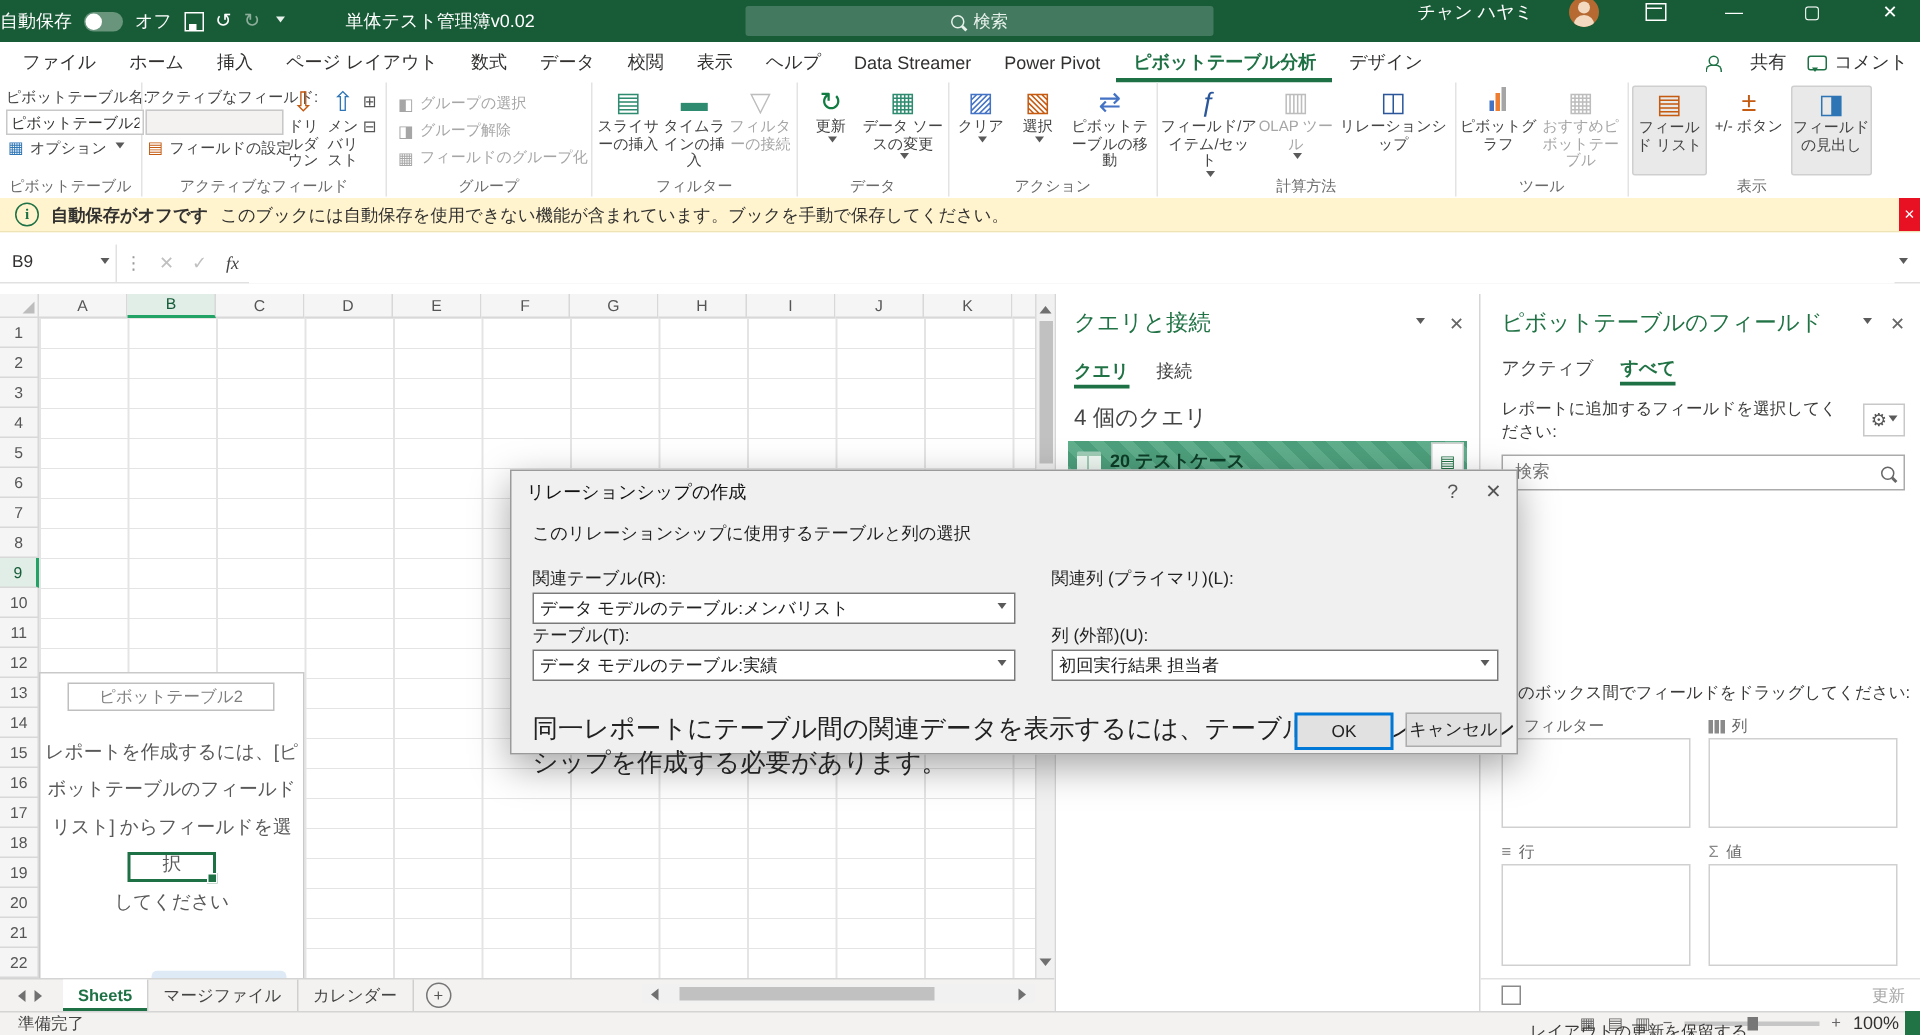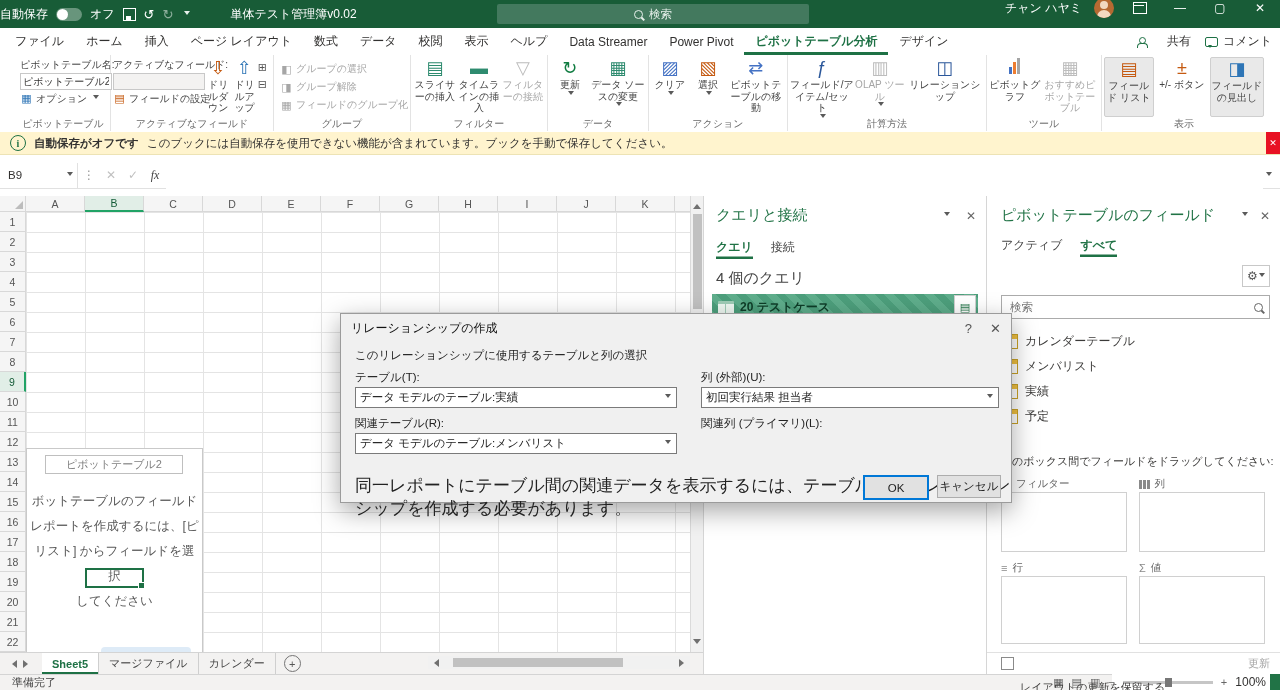--- a/index.html
+++ b/index.html
@@ -23,41 +23,41 @@
   .saveico{width:11px;height:11px;border:1.5px solid #fff;position:relative;}
   .saveico::after{content:"";position:absolute;left:2px;bottom:0;width:5px;height:4px;background:#fff;}
   .qbtn{color:#fff;font-size:13px;}
   .dim{opacity:.5;}
   .tb-title{margin-left:40px;font-size:12px;white-space:nowrap;}
   .tb-search{left:497px;top:4px;width:312px;height:20px;background:#43795e;border-radius:2px;display:flex;align-items:center;justify-content:center;gap:6px;color:#e8f1ec;font-size:11.5px;}
   .mag{display:inline-block;width:7px;height:7px;border:1.5px solid #e8f1ec;border-radius:50%;position:relative;}
   .mag::after{content:"";position:absolute;left:6px;top:7px;width:4px;height:1.5px;background:#e8f1ec;transform:rotate(45deg);}
   .mag.gray{border-color:#666;}
   .mag.gray::after{background:#666;}
-  .tb-right{position:absolute;right:0;top:0;height:16px;display:flex;align-items:center;gap:12px;padding-right:6px;}
+  .tb-right{position:absolute;right:0;top:0;height:16px;display:flex;align-items:center;gap:24px;padding-right:6px;}
   .avatar{width:20px;height:20px;border-radius:50%;background:#b66a32;position:relative;overflow:hidden;}
   .avatar::before{content:"";position:absolute;left:6px;top:3px;width:8px;height:8px;border-radius:50%;background:#f2d9c0;}
   .avatar::after{content:"";position:absolute;left:3px;top:12px;width:14px;height:9px;border-radius:7px 7px 0 0;background:#f2d9c0;}
   .winbtn{width:28px;height:28px;display:flex;align-items:center;justify-content:center;font-size:12px;color:#fff;}
   .ribdisp{width:12px;height:10px;border:1px solid #fff;position:relative;}
   .ribdisp::after{content:"";position:absolute;left:0;top:2px;width:10px;height:1px;background:#fff;}
 
   
   .tabrow{left:0;top:28px;width:1280px;height:27px;background:#fff;display:flex;align-items:center;padding-left:4px;}
   .rtab{padding:0 11px;height:27px;display:flex;align-items:center;font-size:12px;color:#323130;white-space:nowrap;}
   .rtab.active{color:#1e7145;font-weight:bold;box-shadow:inset 0 -3px 0 #1e7145;}
   .tabrow-right{position:absolute;right:8px;top:28px;height:27px;display:flex;align-items:center;gap:14px;}
   .share-ico{display:inline-block;width:10px;height:10px;position:relative;}
   .share-ico::before{content:"";position:absolute;left:3px;top:0;width:5px;height:5px;border-radius:50%;border:1.2px solid #1e7145;}
   .share-ico::after{content:"";position:absolute;left:1px;top:6px;width:9px;height:4px;border-radius:4px 4px 0 0;border:1.2px solid #1e7145;border-bottom:none;}
   .cmt-ico{display:inline-block;width:11px;height:8px;border:1.2px solid #1e7145;border-radius:2px;position:relative;}
   .cmt-ico::after{content:"";position:absolute;left:2px;bottom:-4px;width:0;height:0;border:2px solid transparent;border-top:3px solid #1e7145;}
 
   
-  .ribbon{left:0;top:55px;width:1139px;height:77px;background:#fff;border-bottom:4px solid #4c1d95;display:flex;margin-left:16px;}
+  .ribbon{left:0;top:55px;width:1139px;height:77px;background:#fff;border-bottom:4px solid #4c1d95;display:flex;}
   .rgroup{height:76px;border-right:1px solid #e3e3e3;box-sizing:border-box;display:flex;flex-direction:column;padding:2px 2px 0 2px;}
   .rg-body{flex:1;display:flex;align-items:flex-start;}
   .rg-label{height:14px;font-size:10px;color:#6a6a6a;text-align:center;white-space:nowrap;overflow:hidden;}
   .rlabel{font-size:10px;color:#444;white-space:nowrap;margin:1px 0;}
   .rinput{width:86px;height:15px;border:1px solid #c8c8c8;font-size:10px;padding:0 2px;color:#323130;background:#fff;}
   .rinput.gray{background:#f3f2f1;}
   .rsmall{display:flex;align-items:center;gap:3px;font-size:10px;color:#444;height:17px;white-space:nowrap;}
   .rbtn-lg{width:48px;height:60px;display:flex;flex-direction:column;align-items:center;justify-content:flex-start;text-align:center;}
   .rbtn-lg .ri{font-size:18px;line-height:22px;height:22px;}
   .rbl{font-size:10px;line-height:11.5px;color:#444;}
@@ -106,21 +106,21 @@
 
   
   .tabbar{left:0;top:652px;width:703px;height:22px;background:#f3f2f1;border-top:1px solid #d4d4d4;display:flex;align-items:center;box-sizing:border-box;}
   .stab{height:21px;display:flex;align-items:center;padding:0 10px;font-size:11px;color:#444;border-right:1px solid #cfcfcf;}
   .stab.active{background:#fff;color:#1e7145;font-weight:bold;box-shadow:inset 0 -2px 0 #1e7145;}
   .addsheet{width:15px;height:15px;border-radius:50%;border:1px solid #757575;color:#555;display:flex;align-items:center;justify-content:center;font-size:11px;margin:0 8px;}
   .hscroll{position:absolute;left:428px;top:656px;width:262px;height:13px;background:#f1f1f1;display:flex;align-items:center;}
   .hthumb{width:170px;height:9px;background:#c1c1c1;margin-left:14px;}
 
   
-  .statusbar{left:0;top:674px;width:1112px;height:16px;background:#f3f2f1;border-top:1px solid #d4d4d4;display:flex;align-items:center;font-size:11px;color:#444;box-sizing:border-box;}
+  .statusbar{left:0;top:674px;width:1280px;height:16px;background:#f3f2f1;border-top:1px solid #d4d4d4;display:flex;align-items:center;font-size:11px;color:#444;box-sizing:border-box;}
   .sb-right{position:absolute;right:14px;top:674px;height:16px;display:flex;align-items:center;gap:8px;}
   .viewico{font-size:11px;color:#666;}
   .zoomtrack{width:90px;height:3px;background:#c6c6c6;position:relative;}
   .zoomtrack::after{content:"";position:absolute;left:42px;top:-3px;width:7px;height:9px;background:#777;}
   .corner-accent{position:absolute;right:0;top:674px;width:10px;height:16px;background:#217346;}
 
   
   .pane{top:196px;height:478px;background:#fff;border-left:1px solid #d6d6d6;box-sizing:border-box;}
   .pane-title{font-size:15px;color:#217346;}
   .pane-x{color:#666;font-size:12px;}
@@ -244,21 +244,21 @@
             <span class="ri-sm" style="color:#c55a11;">▤</span>
             <span>フィールドの設定</span>
           </div>
         </div>
         <div class="rbtn-lg" style="width:32px;">
           <span class="ri" style="color:#c55a11;">⇩</span>
           <span class="rbl">ドリルダウン</span>
         </div>
         <div class="rbtn-lg" style="width:32px;">
           <span class="ri" style="color:#2e75b6;">⇧</span>
-          <span class="rbl">ドリルアップ</span>
+          <span class="rbl">メンバリスト</span>
         </div>
         <div class="col" style="width:16px;gap:4px;padding-top:4px;">
           <span style="font-size:11px;color:#555;">⊞</span>
           <span style="font-size:11px;color:#555;">⊟</span>
         </div>
       </div>
       <div class="rg-label">アクティブなフィールド</div>
     </div>
 
     <div class="rgroup" style="width:150px;">
@@ -446,22 +446,22 @@
         <div class="rh">19</div>
         <div class="rh">20</div>
         <div class="rh">21</div>
         <div class="rh">22</div>
       </div>
     <div class="cells"></div>
 
     <div class="ptbox">
       <div class="pt-title">ピボットテーブル2</div>
       <div class="pt-text">
+        <div>レポートを作成するには、[ピ</div>
         <div>ボットテーブルのフィールド</div>
-        <div>レポートを作成するには、[ピ</div>
         <div>リスト] からフィールドを選択</div>
         <div>してください</div>
       </div>
       <svg width="156" height="186" style="position:absolute;left:10px;top:198px;">
         <rect x="4" y="10" width="50" height="46" fill="#ffffff" stroke="#9dc3e6"></rect>
         <rect x="4" y="10" width="50" height="8" fill="#8faadc"></rect>
         <rect x="8" y="22" width="8" height="30" fill="#bdd7ee"></rect>
         <rect x="20" y="22" width="8" height="30" fill="#bdd7ee"></rect>
         <rect x="32" y="22" width="8" height="30" fill="#bdd7ee"></rect>
         <rect x="44" y="22" width="6" height="30" fill="#bdd7ee"></rect>
@@ -543,43 +543,26 @@
     <div class="flex" style="padding:10px 10px 0 14px;">
       <span class="pane-title">ピボットテーブルのフィールド</span>
       <span style="margin-left:auto;" class="tri"></span>
       <span class="pane-x" style="margin-left:12px;">✕</span>
     </div>
     <div class="ptabs" style="padding:12px 0 0 14px;">
       <span class="ptab">アクティブ</span>
       <span class="ptab active">すべて</span>
     </div>
     <div class="flex" style="padding:8px 10px 0 14px;">
+      <span style="font-size:11px;color:#3b3a39;width:225px;">レポートに追加するフィールドを選択してください:</span>
       <span class="gearbtn" style="margin-left:auto;">⚙<span class="tri" style="margin-left:0;"></span></span>
     </div>
     <div class="searchbox" style="margin:8px 10px 0 14px;">
       <input placeholder="検索" style="">
       <span class="mag gray"></span>
-    </div>
-    <div style="padding:10px 10px 0 14px;">
-      <div class="f-item">
-        <span class="tbl-ico"></span>
-        <span>カレンダーテーブル</span>
-        </div>
-      <div class="f-item">
-        <span class="tbl-ico"></span>
-        <span>メンバリスト</span>
-        </div>
-      <div class="f-item">
-        <span class="tbl-ico"></span>
-        <span>実績</span>
-        </div>
-      <div class="f-item">
-        <span class="tbl-ico"></span>
-        <span>予定</span>
-        </div>
     </div>
     <div style="position:absolute;left:14px;top:258px;font-size:11px;color:#3b3a39;">次のボックス間でフィールドをドラッグしてください:</div>
     <div class="areas" style="position:absolute;left:14px;top:280px;width:264px;">
       <div class="area">
         <div class="area-h">
             <span class="funnel"></span>
             <span>フィルター</span>
           </div>
         <div class="area-b"></div>
       </div>
@@ -619,55 +602,55 @@
   <div class="abs dialog">
     <div class="dlg-title">
       <span>リレーションシップの作成</span>
       <span class="dlg-sys">
         <span>?</span>
         <span>✕</span>
       </span>
     </div>
     <div class="dlg-sub">このリレーションシップに使用するテーブルと列の選択</div>
     <div class="dlg-cols">
+      <div style="display:flex;gap:24px;margin-top:8px;">
+        <div style="width:322px;">
+          <div class="dlg-lbl">関連テーブル(R):</div>
+          <div class="combo">
+            <span class="cv">データ モデルのテーブル:メンバリスト</span>
+            <span class="ca">
+                <span class="tri" style="margin-left:0;"></span>
+              </span>
+          </div>
+        </div>
+        <div style="width:298px;">
+          <div class="dlg-lbl">関連列 (プライマリ)(L):</div>
+
+        </div>
+      </div>
       <div style="display:flex;gap:24px;">
         <div style="width:322px;">
           <div class="dlg-lbl">テーブル(T):</div>
           <div class="combo">
             <span class="cv">データ モデルのテーブル:実績</span>
             <span class="ca">
                 <span class="tri" style="margin-left:0;"></span>
               </span>
           </div>
         </div>
         <div style="width:298px;">
           <div class="dlg-lbl">列 (外部)(U):</div>
           <div class="combo">
             <span class="cv">初回実行結果 担当者</span>
             <span class="ca">
                 <span class="tri" style="margin-left:0;"></span>
               </span>
           </div>
         </div>
       </div>
-      <div style="display:flex;gap:24px;margin-top:8px;">
-        <div style="width:322px;">
-          <div class="dlg-lbl">関連テーブル(R):</div>
-          <div class="combo">
-            <span class="cv">データ モデルのテーブル:メンバリスト</span>
-            <span class="ca">
-                <span class="tri" style="margin-left:0;"></span>
-              </span>
-          </div>
-        </div>
-        <div style="width:298px;">
-          <div class="dlg-lbl">関連列 (プライマリ)(L):</div>
-
-        </div>
-      </div>
     </div>
     <div class="dlg-note">同一レポートにテーブル間の関連データを表示するには、テーブル間のリレーションシップを作成する必要があります。</div>
     <div class="dlg-btns">
       <div class="btn ok">OK</div>
       <div class="btn">キャンセル</div>
     </div>
   </div>
 
 </div>
 

